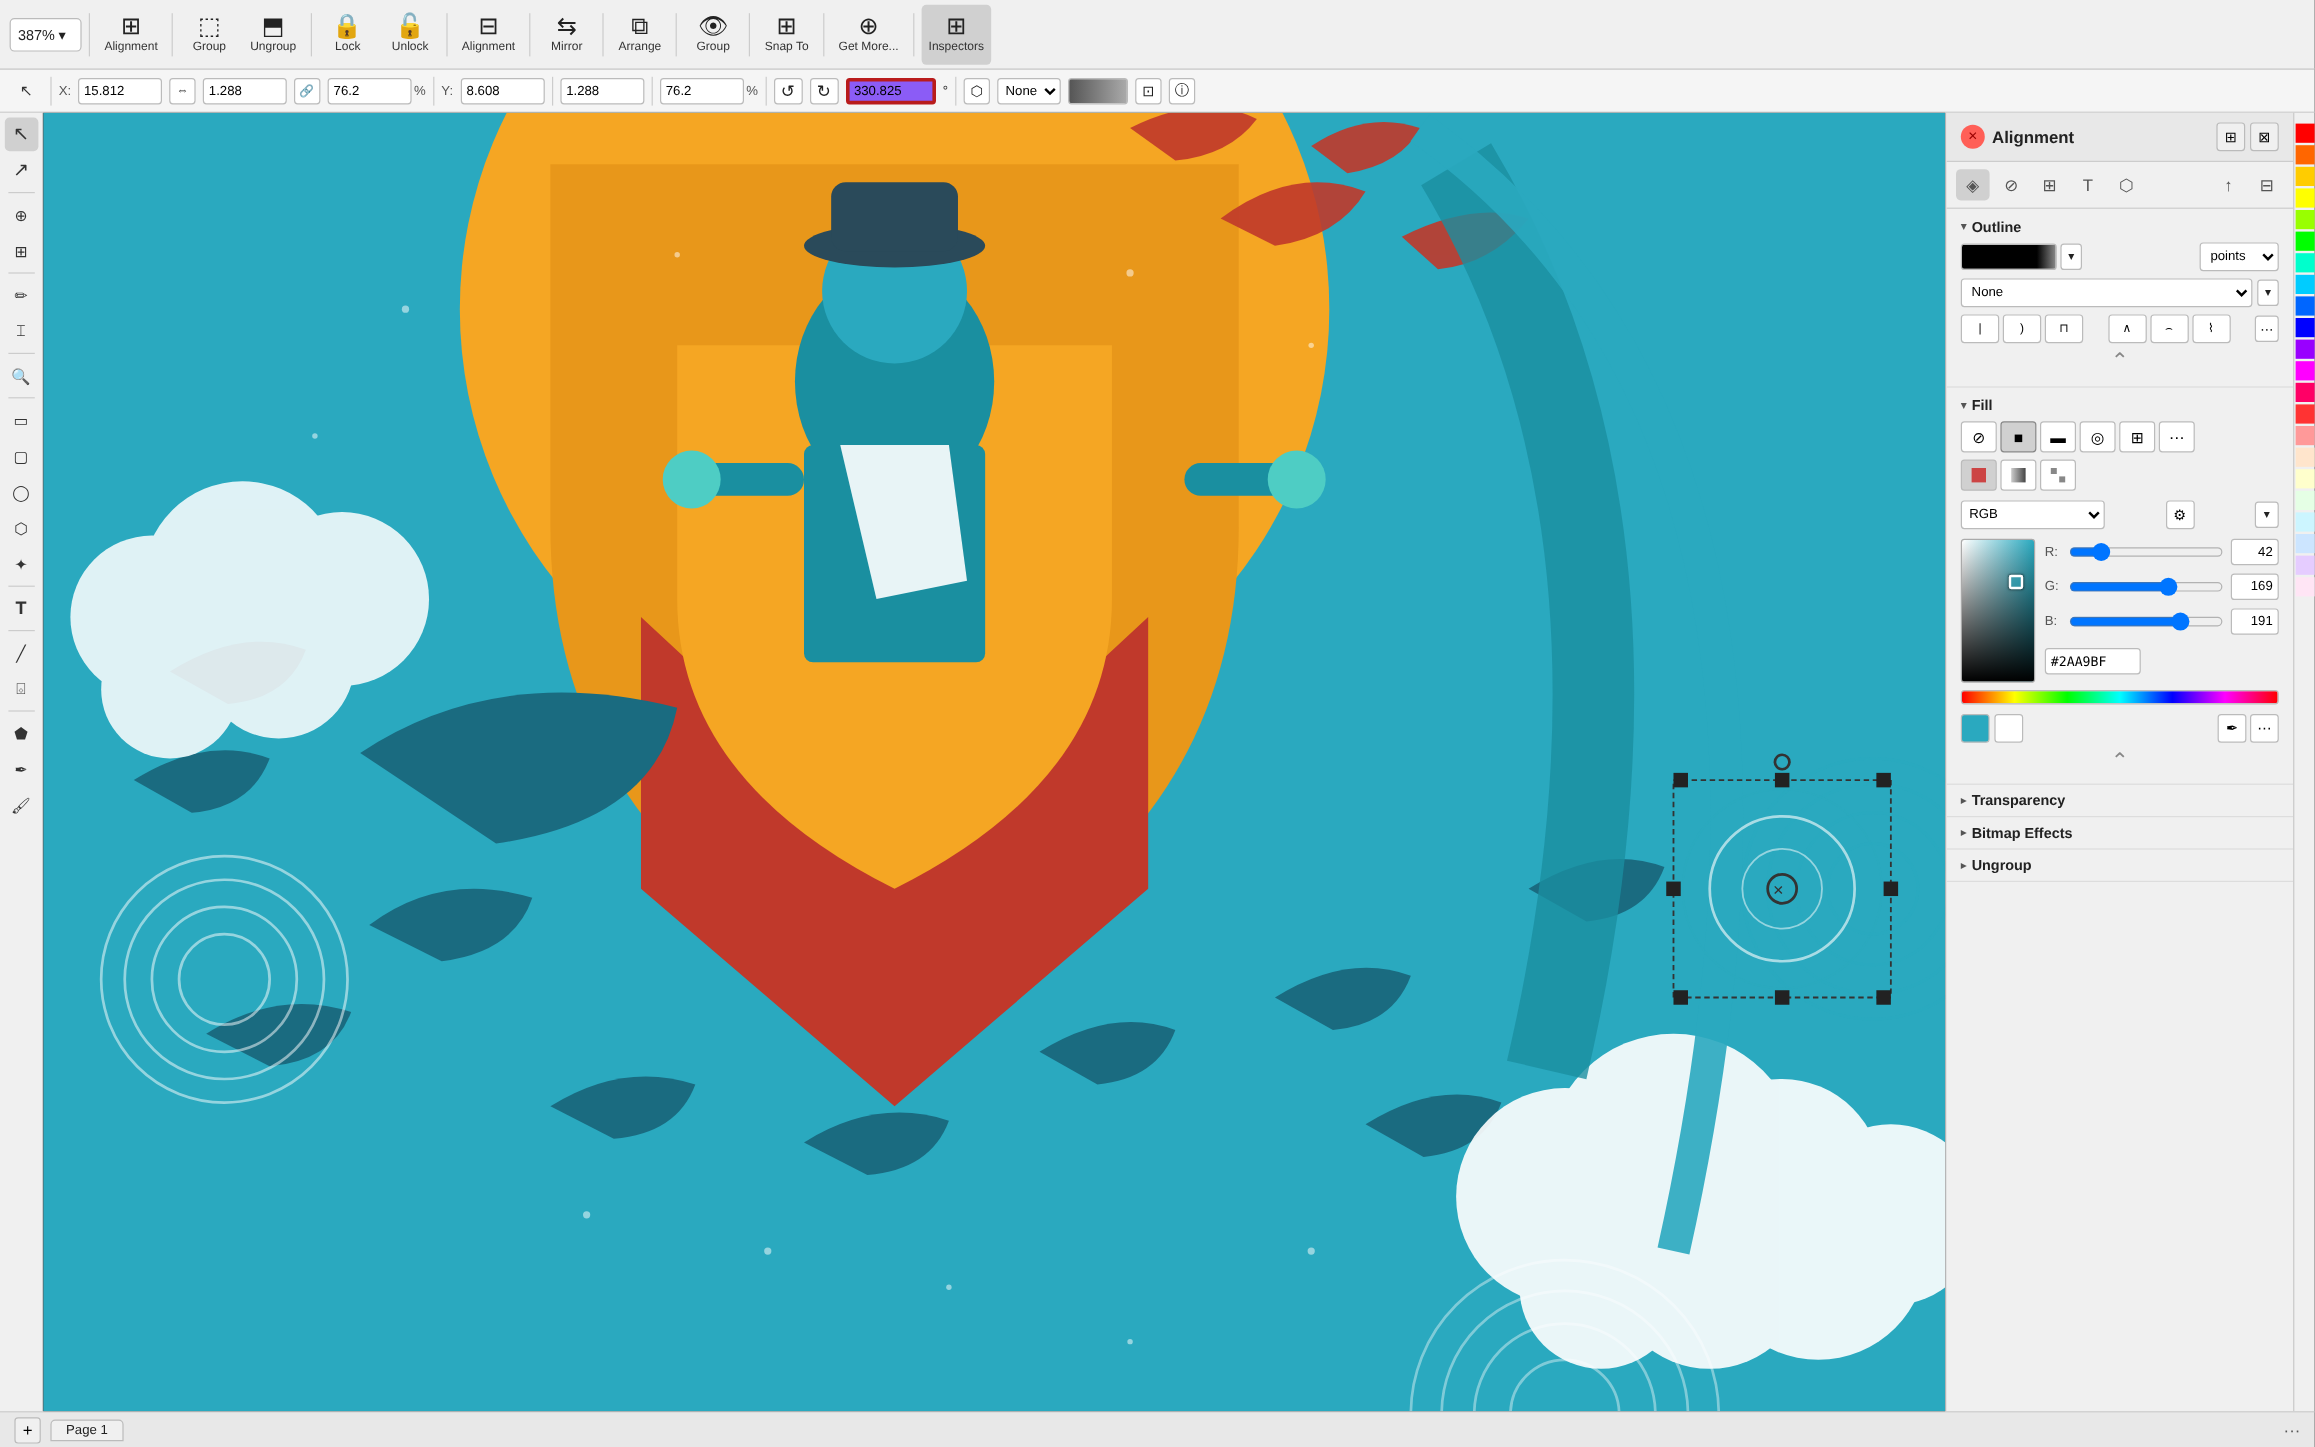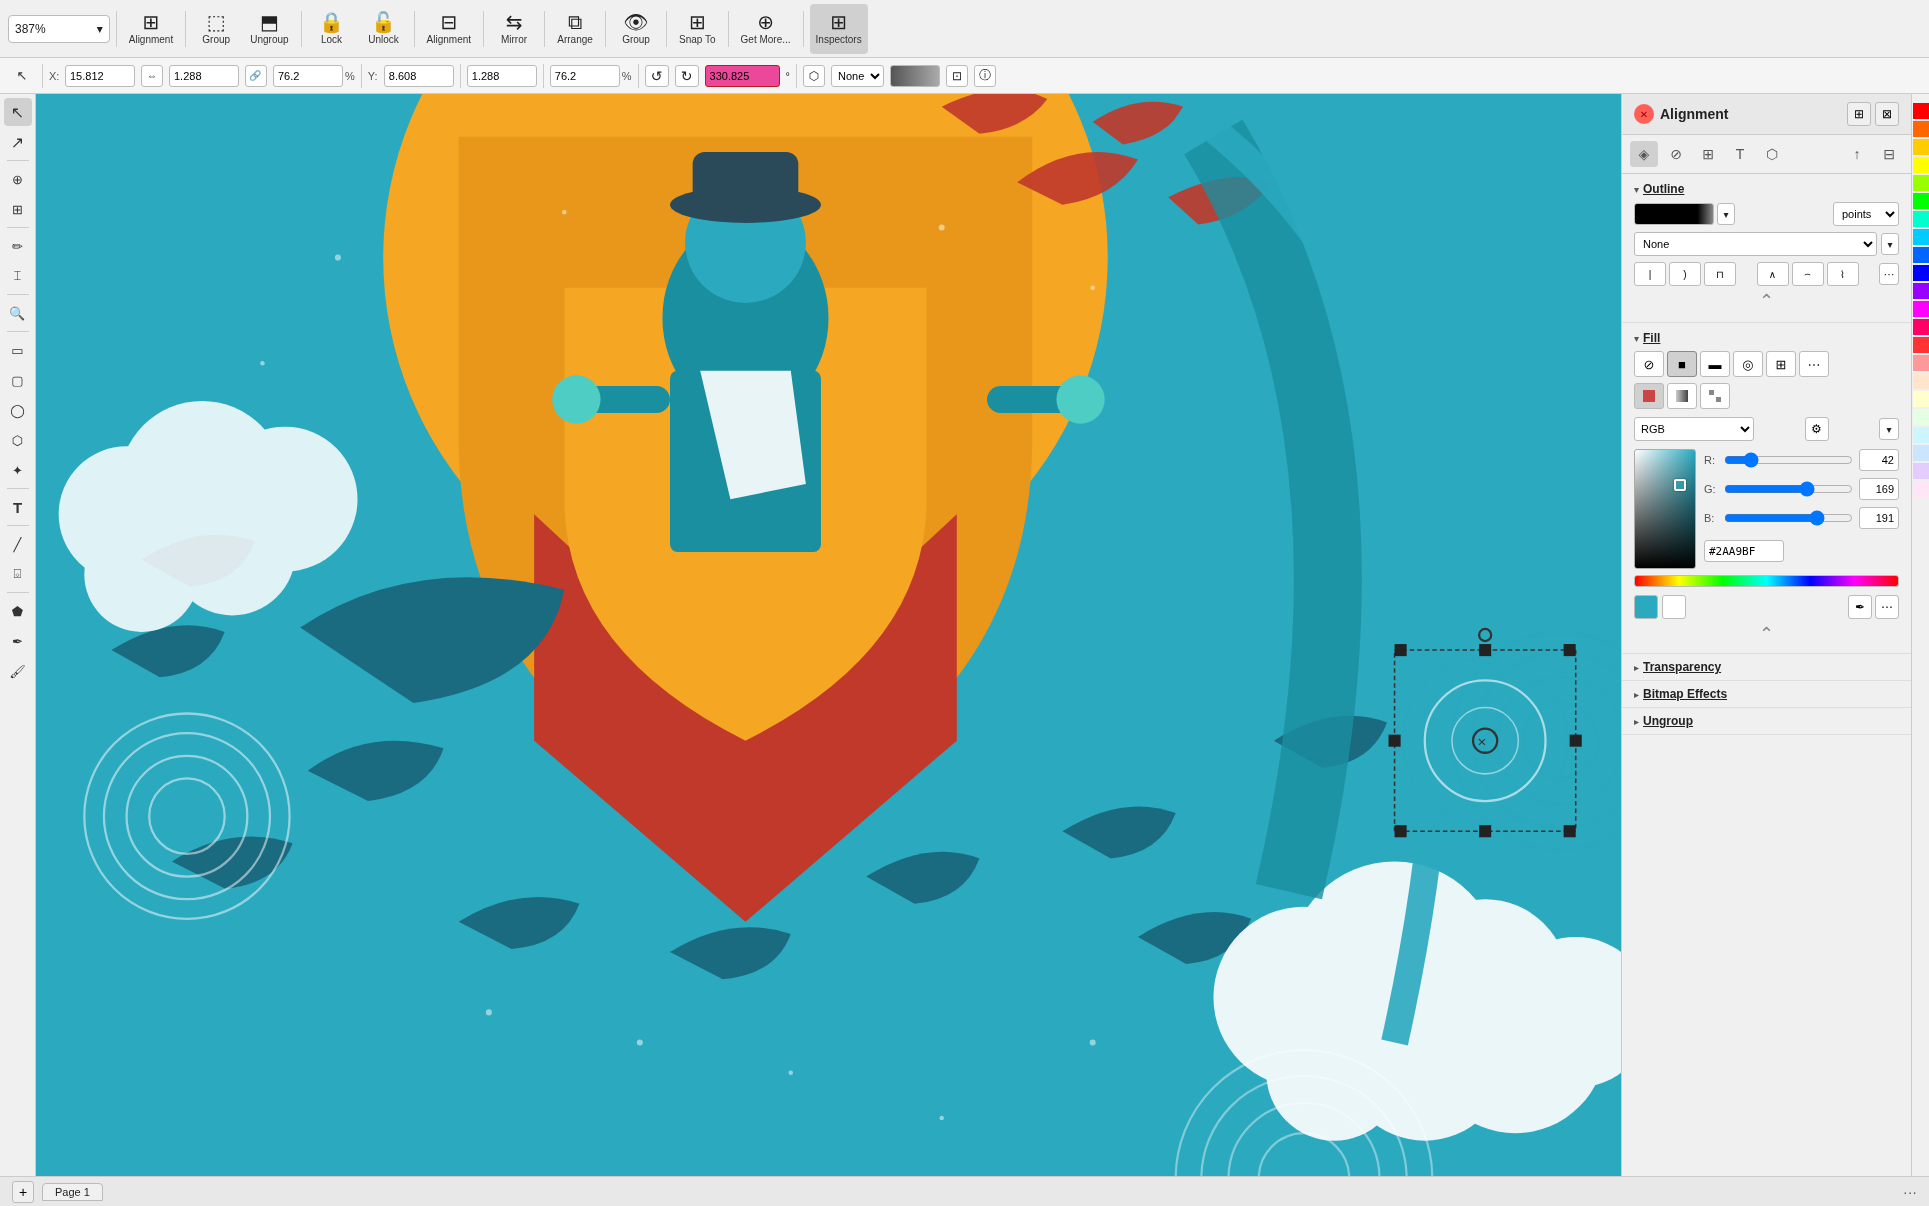--- a/index.html
+++ b/index.html
@@ -22,21 +22,21 @@
     
     .toolbar2 {
       display: flex; align-items: center; background: #f5f5f5; border-bottom: 1px solid #ccc;
       height: 36px; padding: 0 8px; gap: 6px;
     }
     .tb2-field { display: flex; align-items: center; gap: 2px; }
     .tb2-label { font-size: 11px; color: #555; width: 14px; }
     .tb2-input { width: 70px; height: 22px; border: 1px solid #bbb; border-radius: 3px; padding: 0 4px; font-size: 11px; background: #fff; }
     .tb2-pct { font-size: 11px; color: #555; }
     .tb2-icon-btn { width: 22px; height: 22px; border: 1px solid #bbb; border-radius: 3px; background: #fff; cursor: pointer; display: flex; align-items: center; justify-content: center; font-size: 12px; }
-    .tb2-rotate-input { width: 75px; height: 22px; border: 1px solid #b91c1c; border-radius: 3px; padding: 0 4px; font-size: 11px; background: #ec4899; }
+    .tb2-rotate-input { width: 75px; height: 22px; border: 3px solid #b91c1c; border-radius: 3px; padding: 0 4px; font-size: 11px; background: #8b5cf6; }
     .tb2-select { height: 22px; border: 1px solid #bbb; border-radius: 3px; padding: 0 2px; font-size: 11px; background: #fff; }
     .tb2-color-btn { width: 50px; height: 22px; background: linear-gradient(to right, #444, #888); border: 1px solid #bbb; border-radius: 3px; cursor: pointer; }
     .tb2-separator { width: 1px; background: #ccc; height: 24px; }
 
     
     .main-area { display: flex; height: calc(1206px - 58px - 36px - 30px); }
 
     
     .left-tools {
       width: 36px; background: #f0f0f0; border-right: 1px solid #ccc;
@@ -62,21 +62,21 @@
       padding: 8px 12px; border-bottom: 1px solid #ccc; background: #e8e8e8;
     }
     .panel-title { font-size: 14px; font-weight: 600; color: #222; }
     .panel-tabs { display: flex; gap: 4px; padding: 6px 8px; border-bottom: 1px solid #ccc; }
     .panel-tab { width: 28px; height: 26px; border-radius: 4px; display: flex; align-items: center; justify-content: center; cursor: pointer; font-size: 14px; color: #555; }
     .panel-tab.active { background: #d0d0d0; }
 
     .section { padding: 8px 12px; border-bottom: 1px solid #ddd; }
     .section-header { display: flex; align-items: center; gap: 4px; margin-bottom: 6px; cursor: pointer; }
     .section-arrow { font-size: 10px; color: #555; }
-    .section-title { font-size: 12px; font-weight: 600; color: #222; text-decoration: underline; }
+    .section-title { font-size: 12px; font-weight: 600; color: #222; }
     .section-row { display: flex; align-items: center; gap: 6px; margin-bottom: 6px; }
     .outline-dropdown { height: 24px; border: 1px solid #bbb; border-radius: 3px; background: #fff; font-size: 11px; padding: 0 4px; }
     .stroke-style-row { display: flex; align-items: center; gap: 4px; margin-bottom: 6px; }
     .stroke-select { height: 24px; flex: 1; border: 1px solid #bbb; border-radius: 3px; background: #fff; font-size: 11px; padding: 0 4px; }
     .cap-btn { width: 32px; height: 24px; border: 1px solid #bbb; border-radius: 3px; background: #fff; cursor: pointer; display: flex; align-items: center; justify-content: center; font-size: 14px; }
 
     
     .fill-type-row { display: flex; align-items: center; gap: 3px; margin-bottom: 6px; }
     .fill-type-btn { width: 30px; height: 26px; border: 1px solid #bbb; border-radius: 3px; background: #fff; cursor: pointer; display: flex; align-items: center; justify-content: center; font-size: 13px; }
     .fill-type-btn.active { background: #d0d0d0; border-color: #888; }
@@ -133,21 +133,21 @@
     .gear-btn { width: 24px; height: 24px; border: 1px solid #bbb; border-radius: 3px; background: #fff; cursor: pointer; display: flex; align-items: center; justify-content: center; font-size: 12px; }
 
     .panel-close-btn { width: 20px; height: 20px; border-radius: 50%; background: #ff5f57; border: none; cursor: pointer; display: flex; align-items: center; justify-content: center; font-size: 10px; color: #900; }
     .panel-action-btn { width: 24px; height: 24px; border: 1px solid #bbb; border-radius: 3px; background: #f0f0f0; cursor: pointer; display: flex; align-items: center; justify-content: center; font-size: 12px; }
   </style>
 </head>
 <body>
 
 <div class="toolbar">
 
-  <div class="toolbar-dropdown" style="min-width:60px;gap:48px;">
+  <div class="toolbar-dropdown" style="min-width:60px;">
     <span>387%</span>
     <span style="margin-left:3px;">▾</span>
   </div>
 
   <div class="toolbar-divider"></div>
 
   <div class="toolbar-group">
     <div class="toolbar-icon">⊞</div>
     <div class="toolbar-label">Alignment</div>
   </div>

